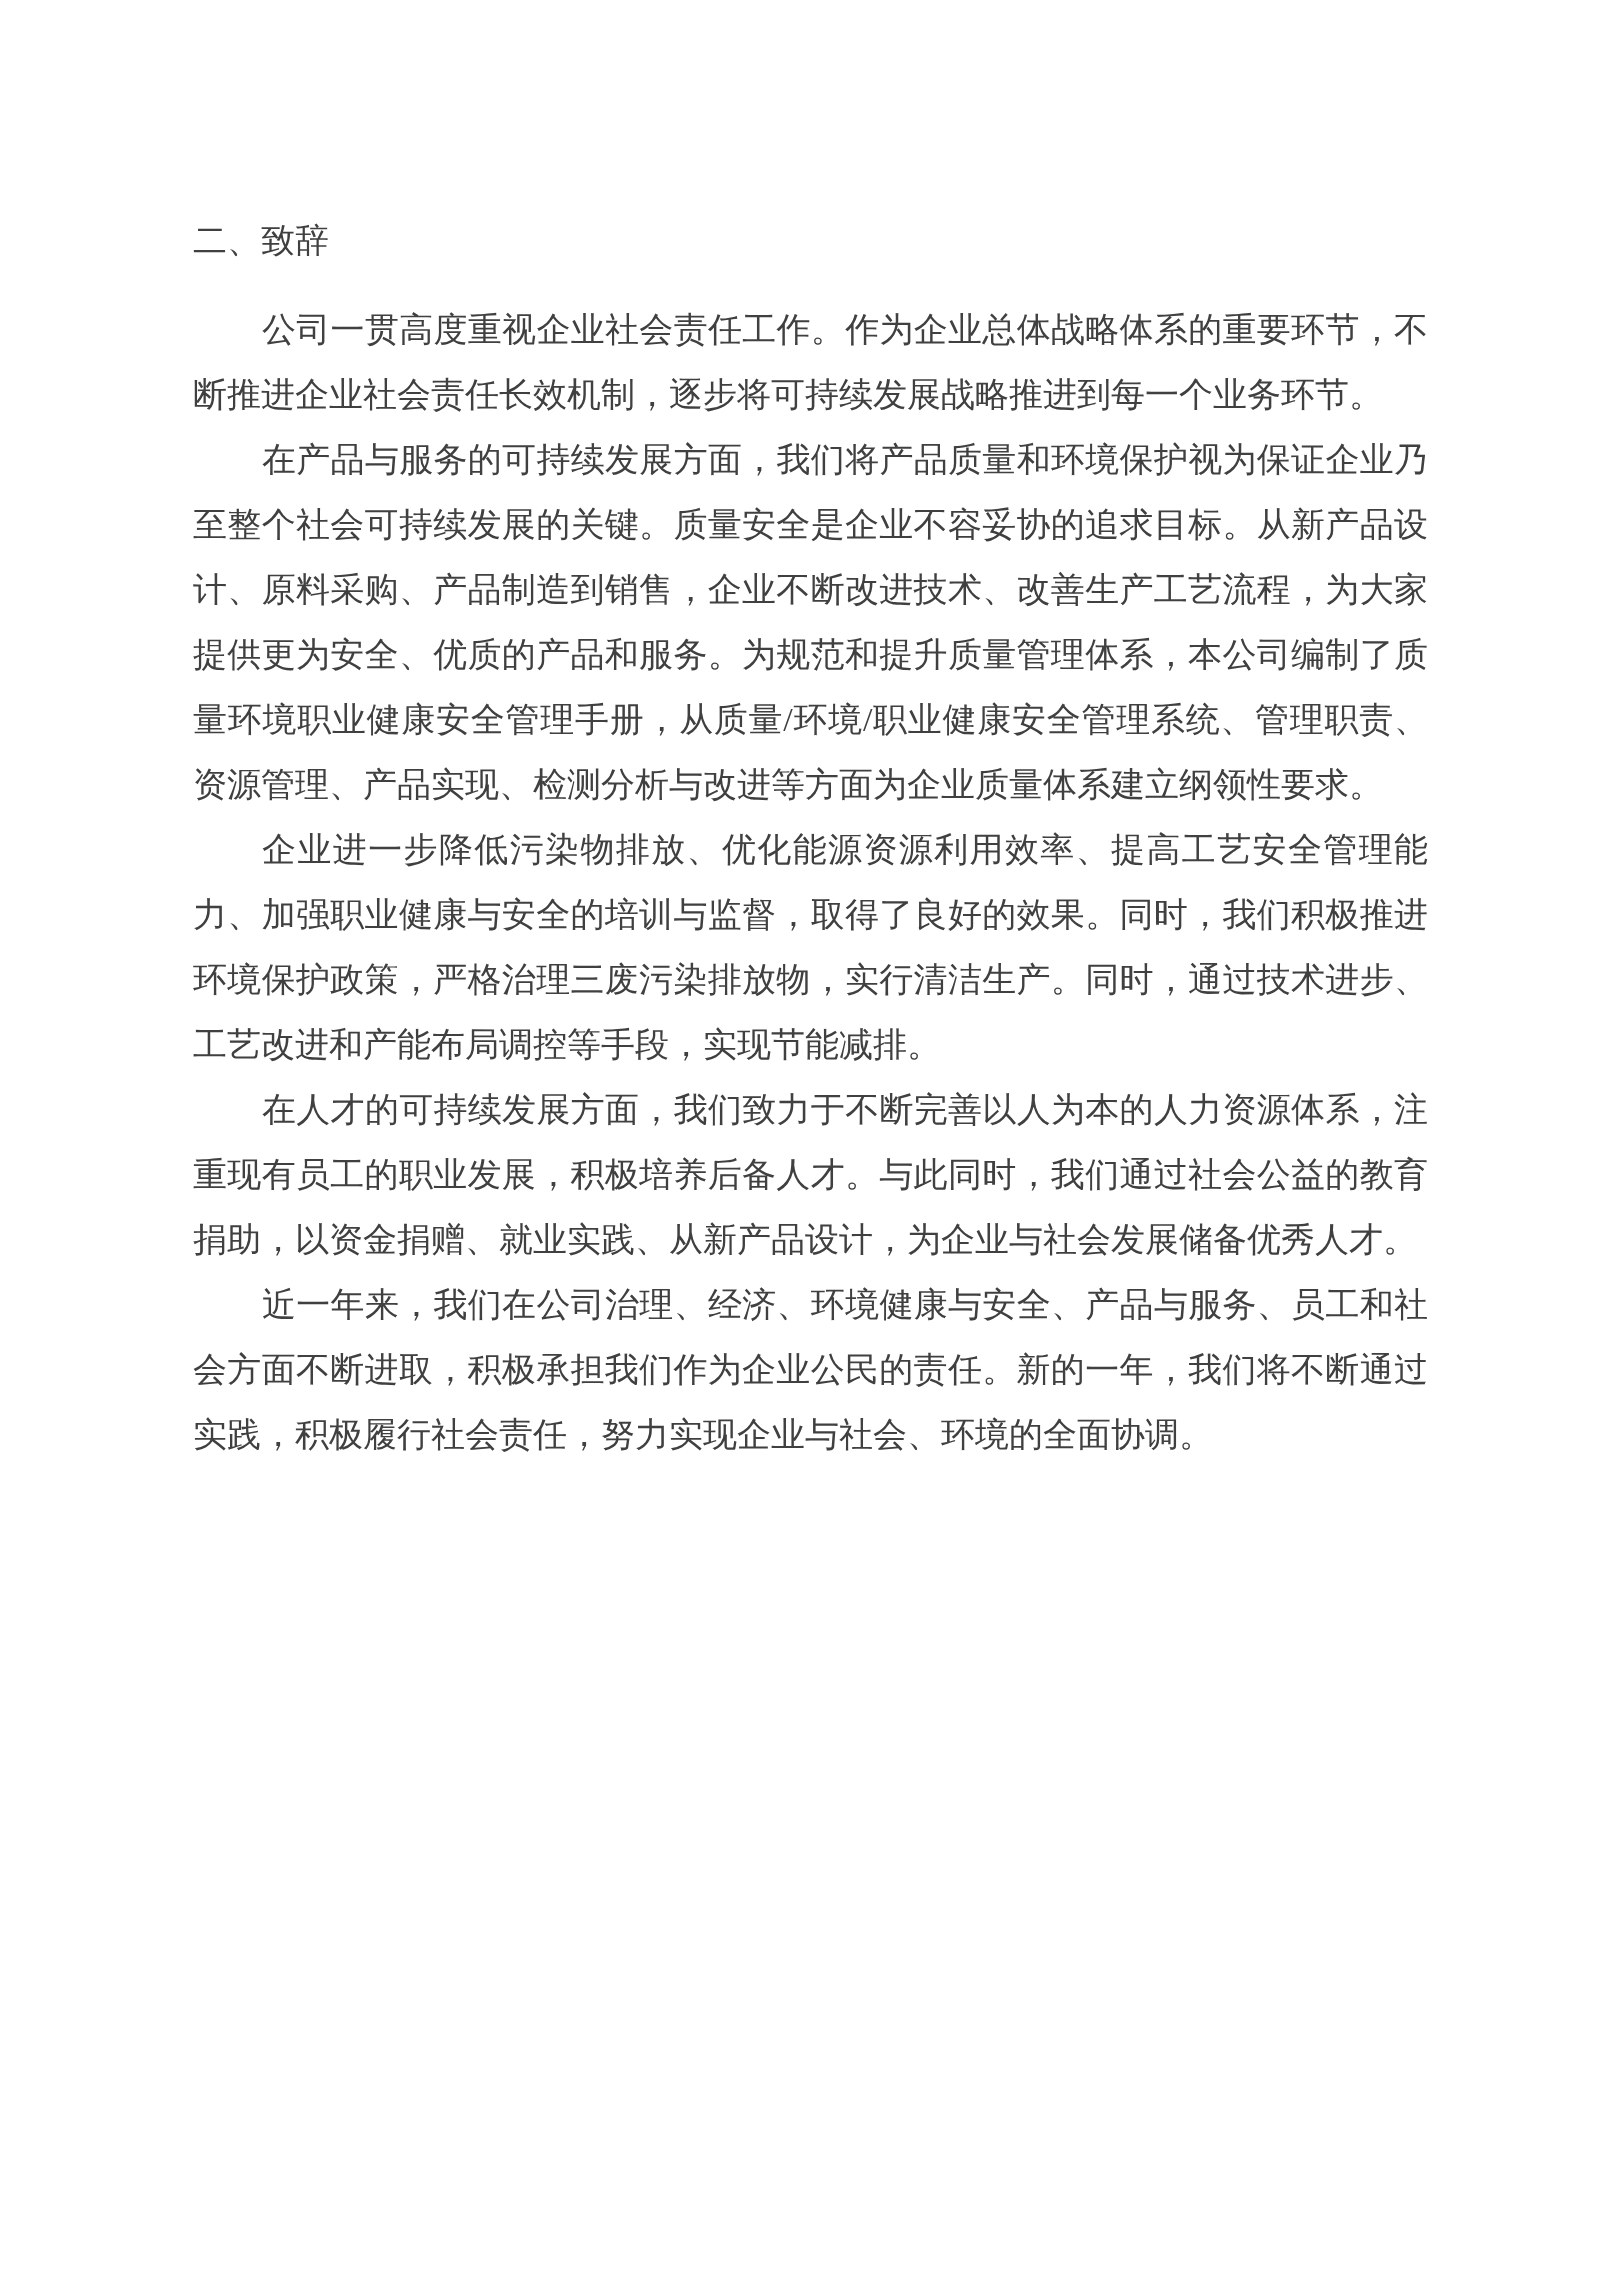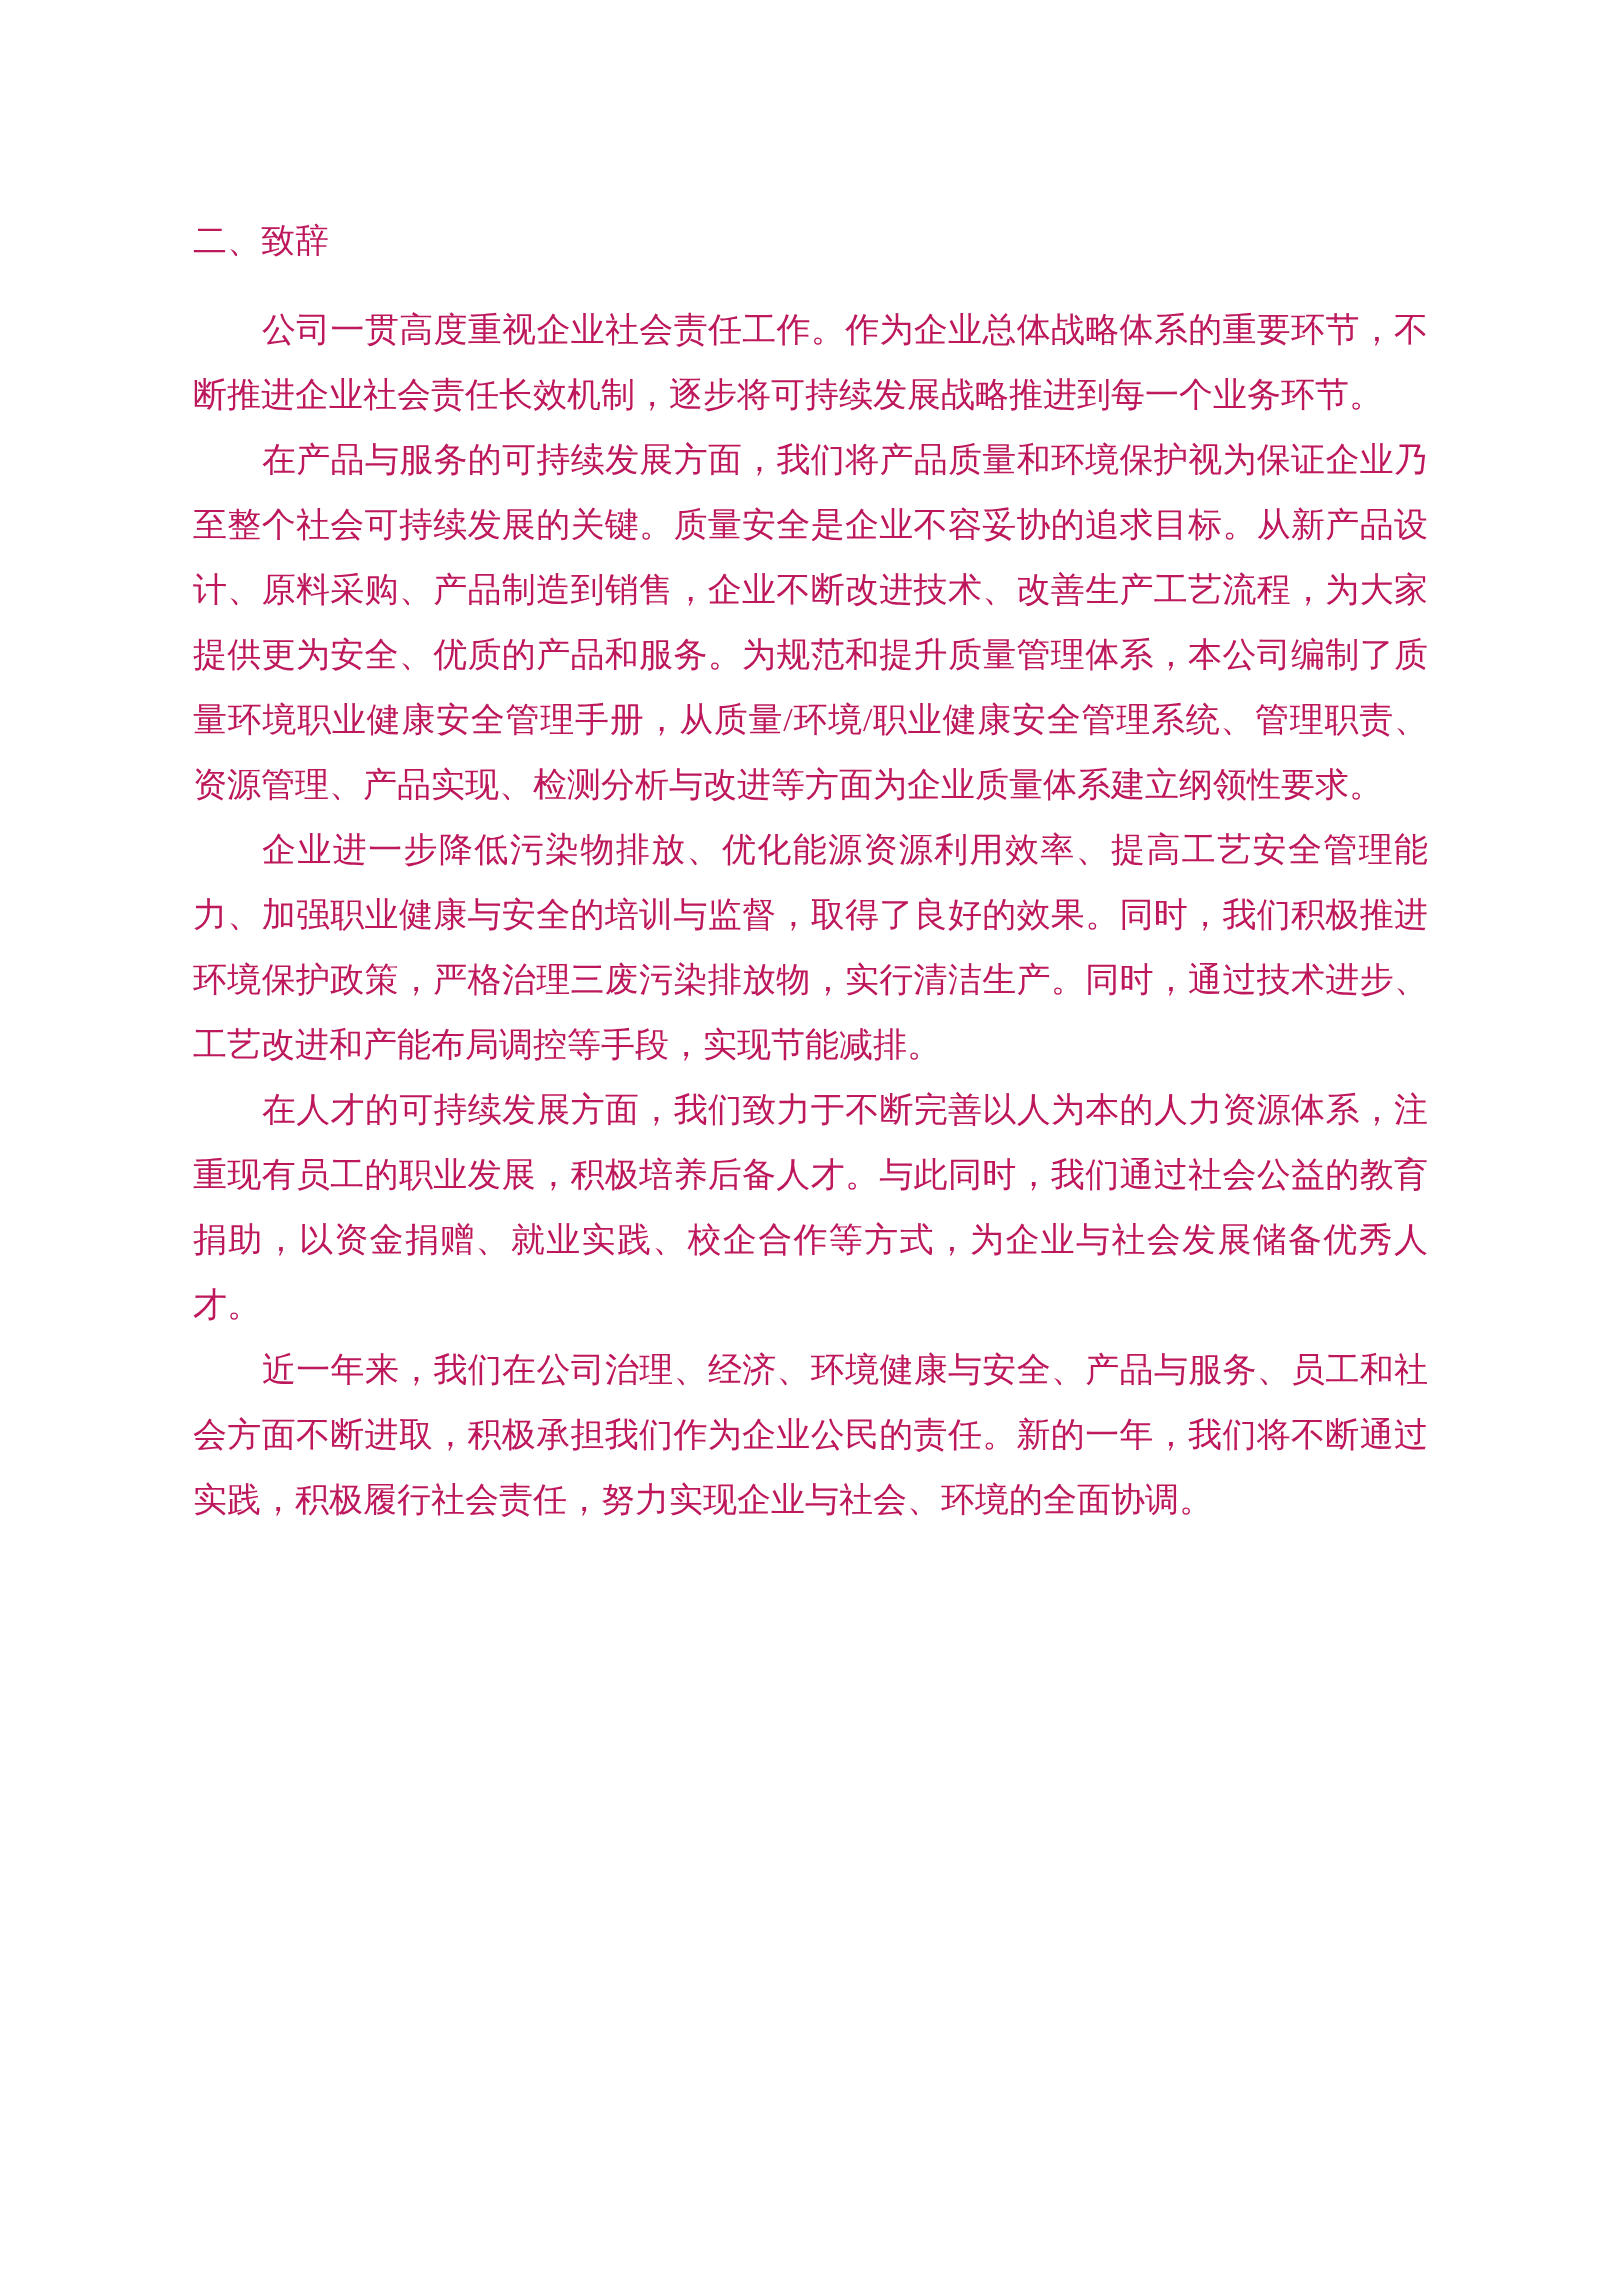--- a/index.html
+++ b/index.html
@@ -7,21 +7,21 @@
     padding: 0;
     background: #ffffff;
   }
   .page {
     position: relative;
     width: 1621px;
     height: 2293px;
     background: #ffffff;
     overflow: hidden;
     font-family: "Liberation Serif", "DejaVu Serif", serif;
-    color: #be185d;
+    color: #404040;
   }
   .content {
     position: absolute;
     left: 193px;
     top: 208px;
     width: 1235px;
   }
   .doc-title {
     font-size: 34px;
     line-height: 65px;
@@ -41,17 +41,17 @@
 </style>
 </head>
 <body>
 
 <div class="page">
   <div class="content">
     <h2 class="doc-title">二、致辞</h2>
     <p class="doc-paragraph">公司一贯高度重视企业社会责任工作。作为企业总体战略体系的重要环节，不断推进企业社会责任长效机制，逐步将可持续发展战略推进到每一个业务环节。</p>
     <p class="doc-paragraph">在产品与服务的可持续发展方面，我们将产品质量和环境保护视为保证企业乃至整个社会可持续发展的关键。质量安全是企业不容妥协的追求目标。从新产品设计、原料采购、产品制造到销售，企业不断改进技术、改善生产工艺流程，为大家提供更为安全、优质的产品和服务。为规范和提升质量管理体系，本公司编制了质量环境职业健康安全管理手册，从质量/环境/职业健康安全管理系统、管理职责、资源管理、产品实现、检测分析与改进等方面为企业质量体系建立纲领性要求。</p>
     <p class="doc-paragraph">企业进一步降低污染物排放、优化能源资源利用效率、提高工艺安全管理能力、加强职业健康与安全的培训与监督，取得了良好的效果。同时，我们积极推进环境保护政策，严格治理三废污染排放物，实行清洁生产。同时，通过技术进步、工艺改进和产能布局调控等手段，实现节能减排。</p>
-    <p class="doc-paragraph">在人才的可持续发展方面，我们致力于不断完善以人为本的人力资源体系，注重现有员工的职业发展，积极培养后备人才。与此同时，我们通过社会公益的教育捐助，以资金捐赠、就业实践、校企合作等方式，为企业与社会发展储备优秀人才。</p>
+    <p class="doc-paragraph">在人才的可持续发展方面，我们致力于不断完善以人为本的人力资源体系，注重现有员工的职业发展，积极培养后备人才。与此同时，我们通过社会公益的教育捐助，以资金捐赠、就业实践、从新产品设计，为企业与社会发展储备优秀人才。</p>
     <p class="doc-paragraph">近一年来，我们在公司治理、经济、环境健康与安全、产品与服务、员工和社会方面不断进取，积极承担我们作为企业公民的责任。新的一年，我们将不断通过实践，积极履行社会责任，努力实现企业与社会、环境的全面协调。</p>
   </div>
 </div>
 
 
 </body></html>

